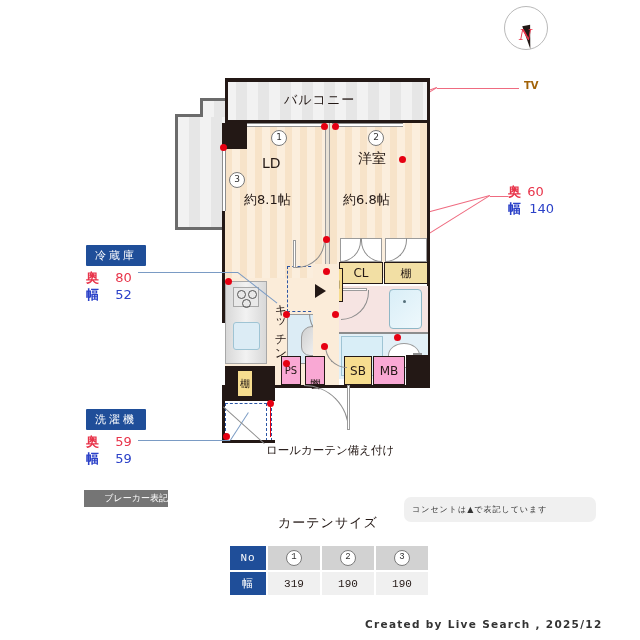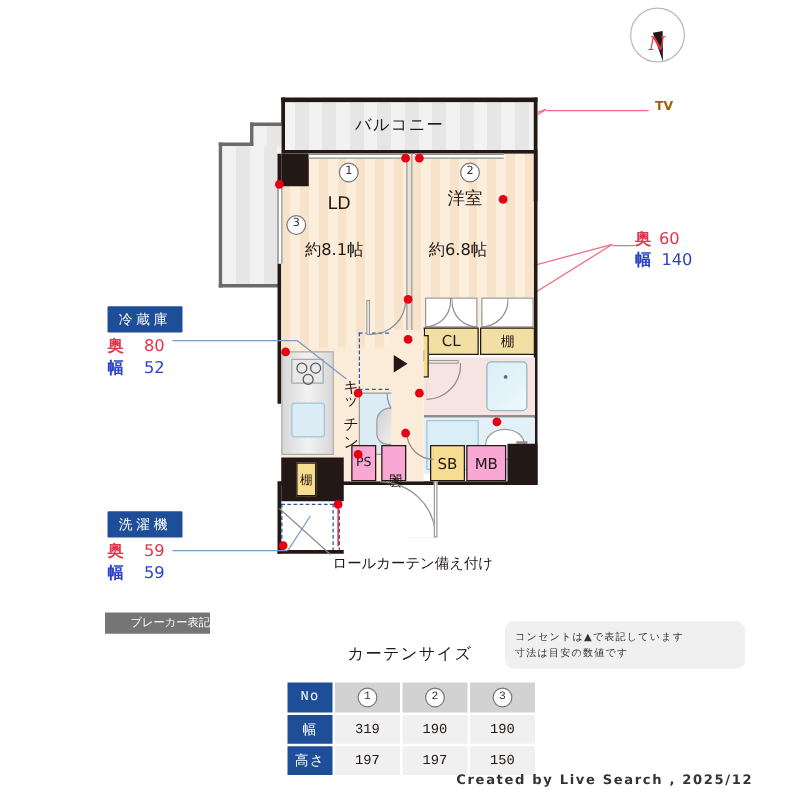--- a/index.html
+++ b/index.html
@@ -293,40 +293,33 @@
 
 <div class="abs" id="rollnote">ロールカーテン備え付け</div>
 <div class="abs leadgray" style="left:264px;top:444px;width:55px;transform:rotate(-138deg);"></div>
 
 <div class="abs" id="breaker">
   <div class="head">ブレーカー表記</div>
 </div>
 
 <div class="abs" id="note">
   <div>コンセントは▲で表記しています</div>
-  <div>寸法は目安の数値です</div>
 </div>
 
 <div class="abs" id="curtain-title">カーテンサイズ</div>
 <table class="abs" id="ctable">
   <tbody>
       <tr>
     <td class="hd">No</td>
     <td class="colhd"><span class="cnum">1</span></td>
     <td class="colhd"><span class="cnum">2</span></td>
     <td class="colhd"><span class="cnum">3</span></td>
   </tr>
   <tr>
     <td class="hd">幅</td>
     <td class="cell">319</td>
     <td class="cell">190</td>
     <td class="cell">190</td>
   </tr>
-  <tr>
-    <td class="hd">高さ</td>
-    <td class="cell">197</td>
-    <td class="cell">197</td>
-    <td class="cell">150</td>
-  </tr>
 </tbody>
   </table>
 
 <div class="abs" id="footer">Created by Live Search , 2025/12</div>
 
 </body></html>

